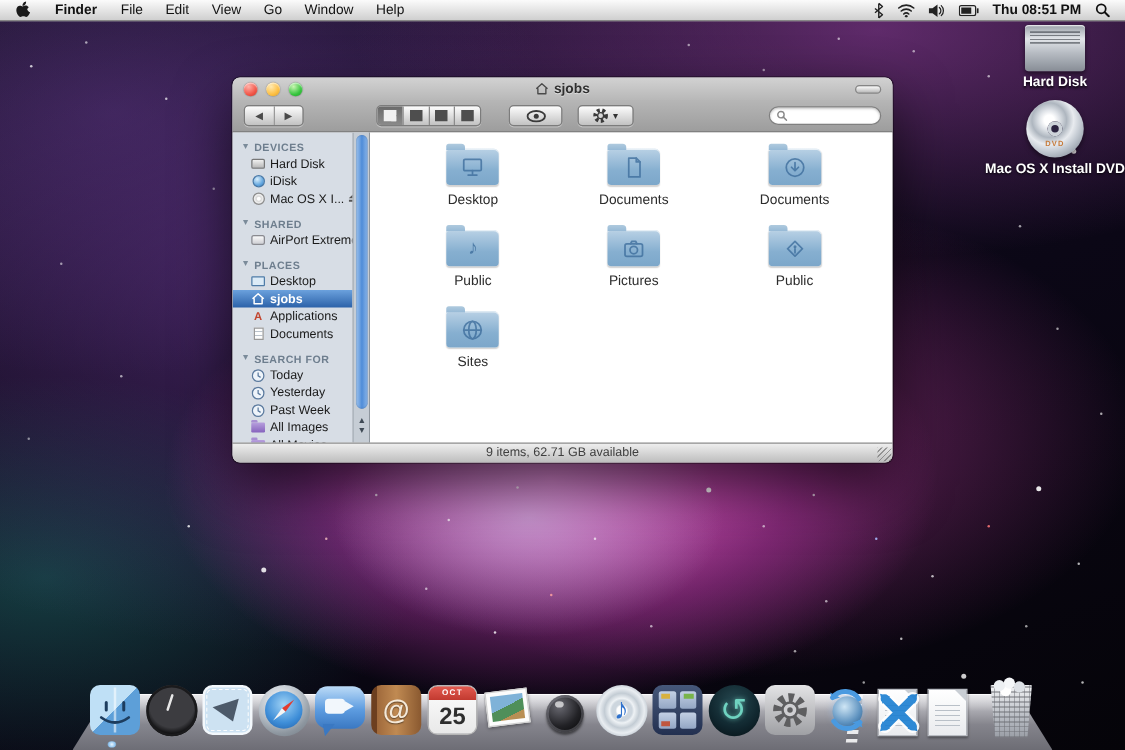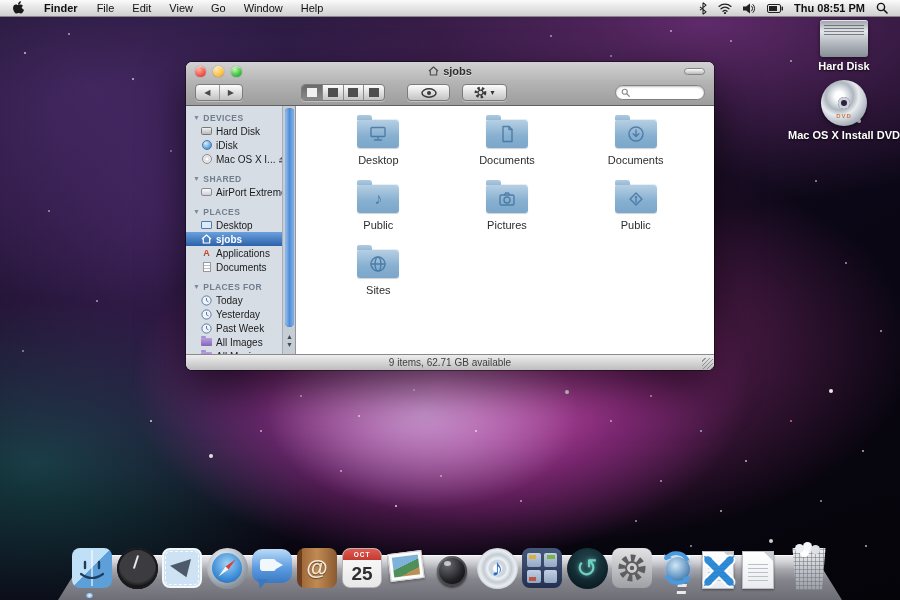--- a/index.html
+++ b/index.html
@@ -417,21 +417,21 @@
             <span>Applications</span>
           </div>
           <div class="sb-item">
             <span class="sb-ico">
                 <span class="mini-page"></span>
               </span>
             <span>Documents</span>
           </div>
           <div class="sb-header">
             <span class="sb-tri">▼</span>
-            <span>PLACES FOR</span>
+            <span>SEARCH FOR</span>
           </div>
           <div class="sb-item">
             <span class="sb-ico">
               <svg width="11" height="11" viewBox="0 0 11 11">
                   <circle cx="5.5" cy="5.5" r="4.6" fill="#eef4fa" stroke="#5b7a9e"></circle>
                   <path d="M5.5 3v2.7l2 1.2" fill="none" stroke="#5b7a9e" stroke-width="1"></path>
                 </svg>
             </span>
             <span>Today</span>
           </div>

